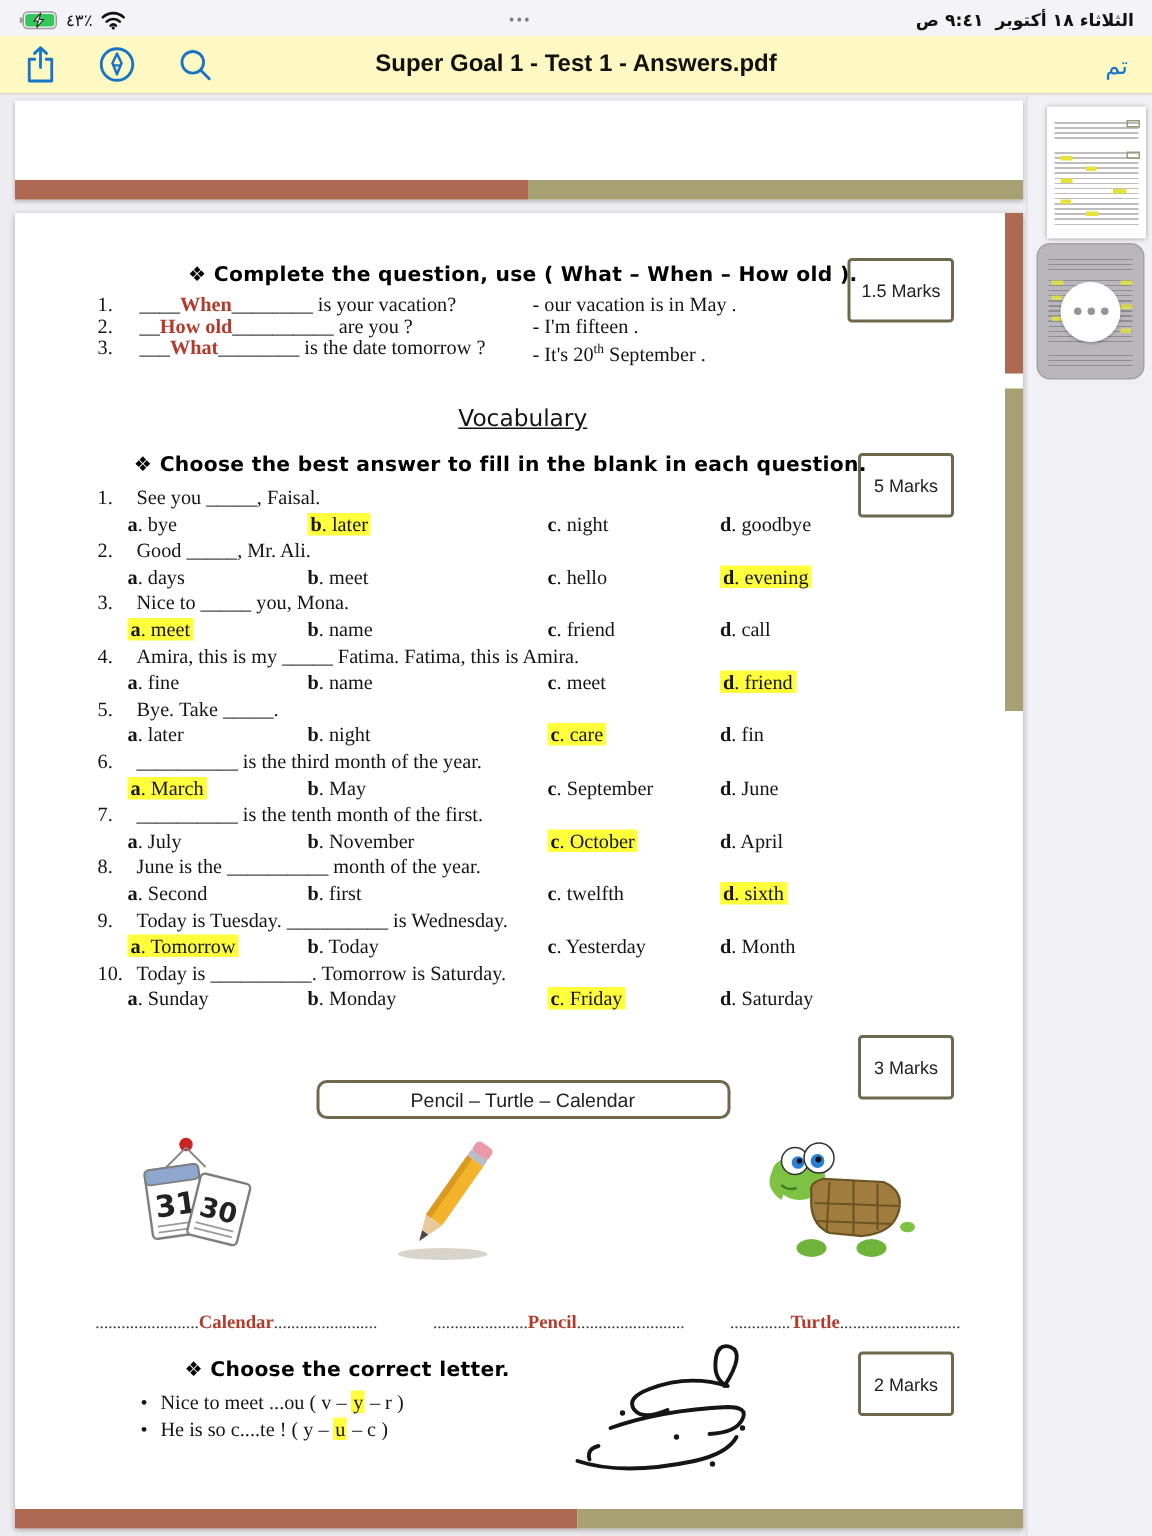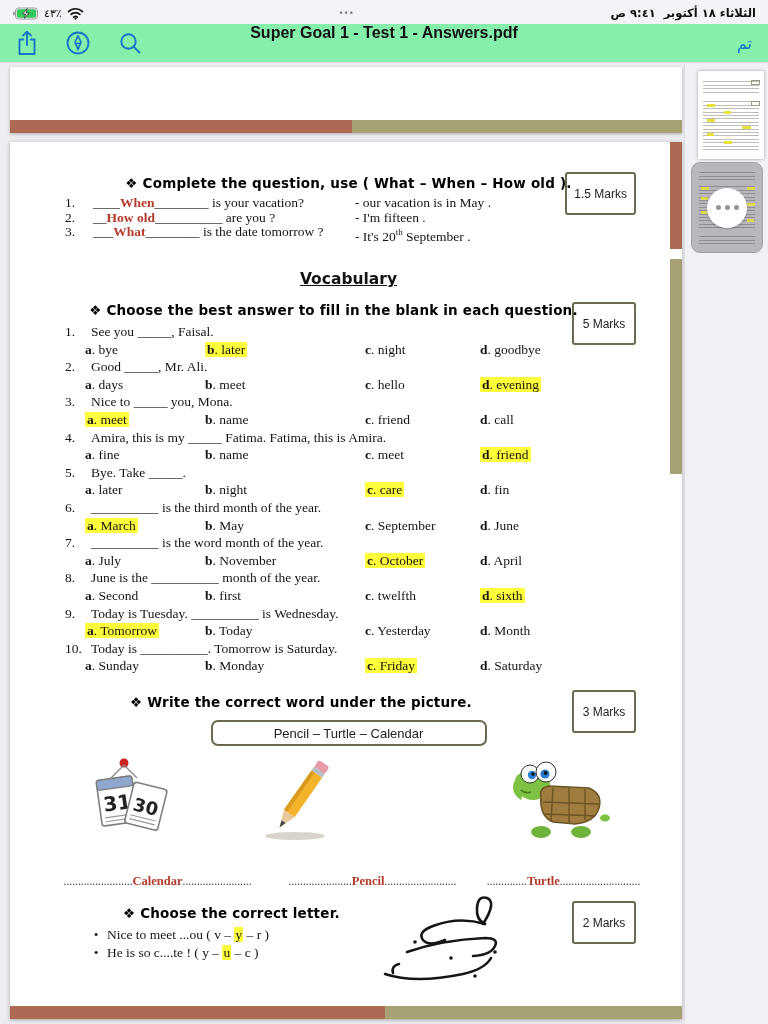--- a/index.html
+++ b/index.html
@@ -10,21 +10,21 @@
     position:relative; overflow:hidden;
     --maroon:#ad6952; --olive:#a6a073; --hl:#ffff3b; --red:#b43a2c; --blue:#1874c6;
   }
   
   .statusbar{height:24px;background:#f4f3f7;display:flex;align-items:center;justify-content:space-between;padding:2px 12px 0 12px;font-size:12px;color:#111;}
   .sb-left{display:flex;align-items:center;gap:5px;}
   .sb-right{display:flex;align-items:center;gap:8px;font-weight:600;font-family:"DejaVu Sans",sans-serif;font-size:11.5px;}
   .sb-dots{color:#7d7d82;font-size:9px;letter-spacing:2px;font-weight:700;}
   .pct{font-family:"DejaVu Sans",sans-serif;font-size:11px;}
   
-  .toolbar{height:39px;background:#86efac;border-bottom:1px solid #d7d6db;display:flex;padding:0 16px;position:relative;}
+  .toolbar{height:39px;background:#fef9c3;border-bottom:1px solid #d7d6db;display:flex;align-items:center;padding:0 16px;position:relative;}
   .tb-icons{display:flex;align-items:center;gap:27px;}
   .tb-btn{background:none;border:none;cursor:pointer;display:flex;align-items:center;padding:0;}
   .tb-title{position:absolute;left:50%;transform:translateX(-50%);font-size:16px;font-weight:700;color:#111;white-space:nowrap;font-family:"Liberation Sans",sans-serif;}
   .tb-done{margin-left:auto;background:none;border:none;color:var(--blue);font-size:16px;font-family:"DejaVu Sans",sans-serif;cursor:pointer;}
   
   .content{position:absolute;top:64px;left:0;width:684px;bottom:0;background:#edecf1;}
   .prevpage{position:absolute;left:10px;top:3px;width:672px;height:66px;background:#fff;box-shadow:0 1px 3px rgba(0,0,0,.28);}
   .footbar{position:absolute;left:0;right:0;bottom:0;height:13px;display:flex;}
   .footbar .fm{background:var(--maroon);}
   .footbar .fo{flex:1;background:var(--olive);}
@@ -38,21 +38,21 @@
   .marksbox{position:absolute;right:46px;min-width:64px;height:43px;border:2px solid #6e684c;border-radius:3px;background:#fff;display:flex;align-items:center;justify-content:center;font-family:"Liberation Sans",sans-serif;font-size:12px;color:#222;padding:0 7px;}
   
   #s1-head{position:absolute;top:33px;left:0;right:0;}
   #s1-rows{position:absolute;top:54px;left:0;right:0;line-height:14.6px;}
   .s1-row{display:flex;}
   .s1-num{width:28px;}
   .s1-main{width:262px;}
   .s1-ans{color:var(--red);font-weight:bold;}
   .s1-resp{flex:1;}
   
-  #vocab-title{position:absolute;top:128px;left:0;right:0;text-align:center;font-family:"DejaVu Sans",sans-serif;font-weight:700;font-size:15.5px;text-decoration:underline;}
+  #vocab-title{position:absolute;top:128px;left:0;right:0;text-align:center;font-family:"DejaVu Sans",sans-serif;font-weight:400;font-size:15.5px;text-decoration:underline;}
   #s2-head{position:absolute;top:160px;left:0;right:30px;}
   #s2-list{position:absolute;top:181px;left:0;right:0;line-height:17.6px;}
   .q-line{display:flex;}
   .q-num{width:26px;}
   .q-opts{display:grid;grid-template-columns:120px 160px 115px 1fr;margin-left:20px;}
   .opt b{font-weight:700;}
   .opt .hl{background:var(--hl);padding:0 2px;}
   
   #s3-head{position:absolute;top:552px;left:65px;}
   #wordbank{position:absolute;top:578px;left:50%;transform:translateX(-50%);width:276px;height:26px;border:2px solid #6e684c;border-radius:7px;display:flex;align-items:center;justify-content:center;font-family:"Liberation Sans",sans-serif;font-size:13px;color:#222;background:#fff;}
@@ -260,21 +260,21 @@
             <div class="q-opts">
               <span class="opt"><span class="hl"><b>a</b>. March</span></span>
               <span class="opt"><span><b>b</b>. May</span></span>
               <span class="opt"><span><b>c</b>. September</span></span>
               <span class="opt"><span><b>d</b>. June</span></span>
             </div>
           </div>
           <div class="q-block">
             <div class="q-line">
               <span class="q-num">7.</span>
-              <span>__________ is the word month of the year.</span>
+              <span>__________ is the tenth month of the first.</span>
             </div>
             <div class="q-opts">
               <span class="opt"><span><b>a</b>. July</span></span>
               <span class="opt"><span><b>b</b>. November</span></span>
               <span class="opt"><span class="hl"><b>c</b>. October</span></span>
               <span class="opt"><span><b>d</b>. April</span></span>
             </div>
           </div>
           <div class="q-block">
             <div class="q-line">
@@ -307,21 +307,20 @@
             </div>
             <div class="q-opts">
               <span class="opt"><span><b>a</b>. Sunday</span></span>
               <span class="opt"><span><b>b</b>. Monday</span></span>
               <span class="opt"><span class="hl"><b>c</b>. Friday</span></span>
               <span class="opt"><span><b>d</b>. Saturday</span></span>
             </div>
           </div>
         </div>
 
-      <div id="s3-head" class="sec-head">❖  Write the correct word under the picture.</div>
       <div id="wordbank">Pencil – Turtle – Calendar</div>
 
       <div id="pics">
 
         <span class="pic" style="left:14px;top:2px;">
           <svg width="100" height="86" viewBox="0 0 100 86">
             <circle cx="45" cy="7" r="4.5" fill="#cc2222"></circle>
             <path d="M45 9 L30 24 M45 9 L58 22" stroke="#888" stroke-width="1.3"></path>
             <g transform="rotate(-8 38 45)">
               <rect x="20" y="22" width="36" height="46" rx="3" fill="#fff" stroke="#7e7e7e" stroke-width="1.6"></rect>

